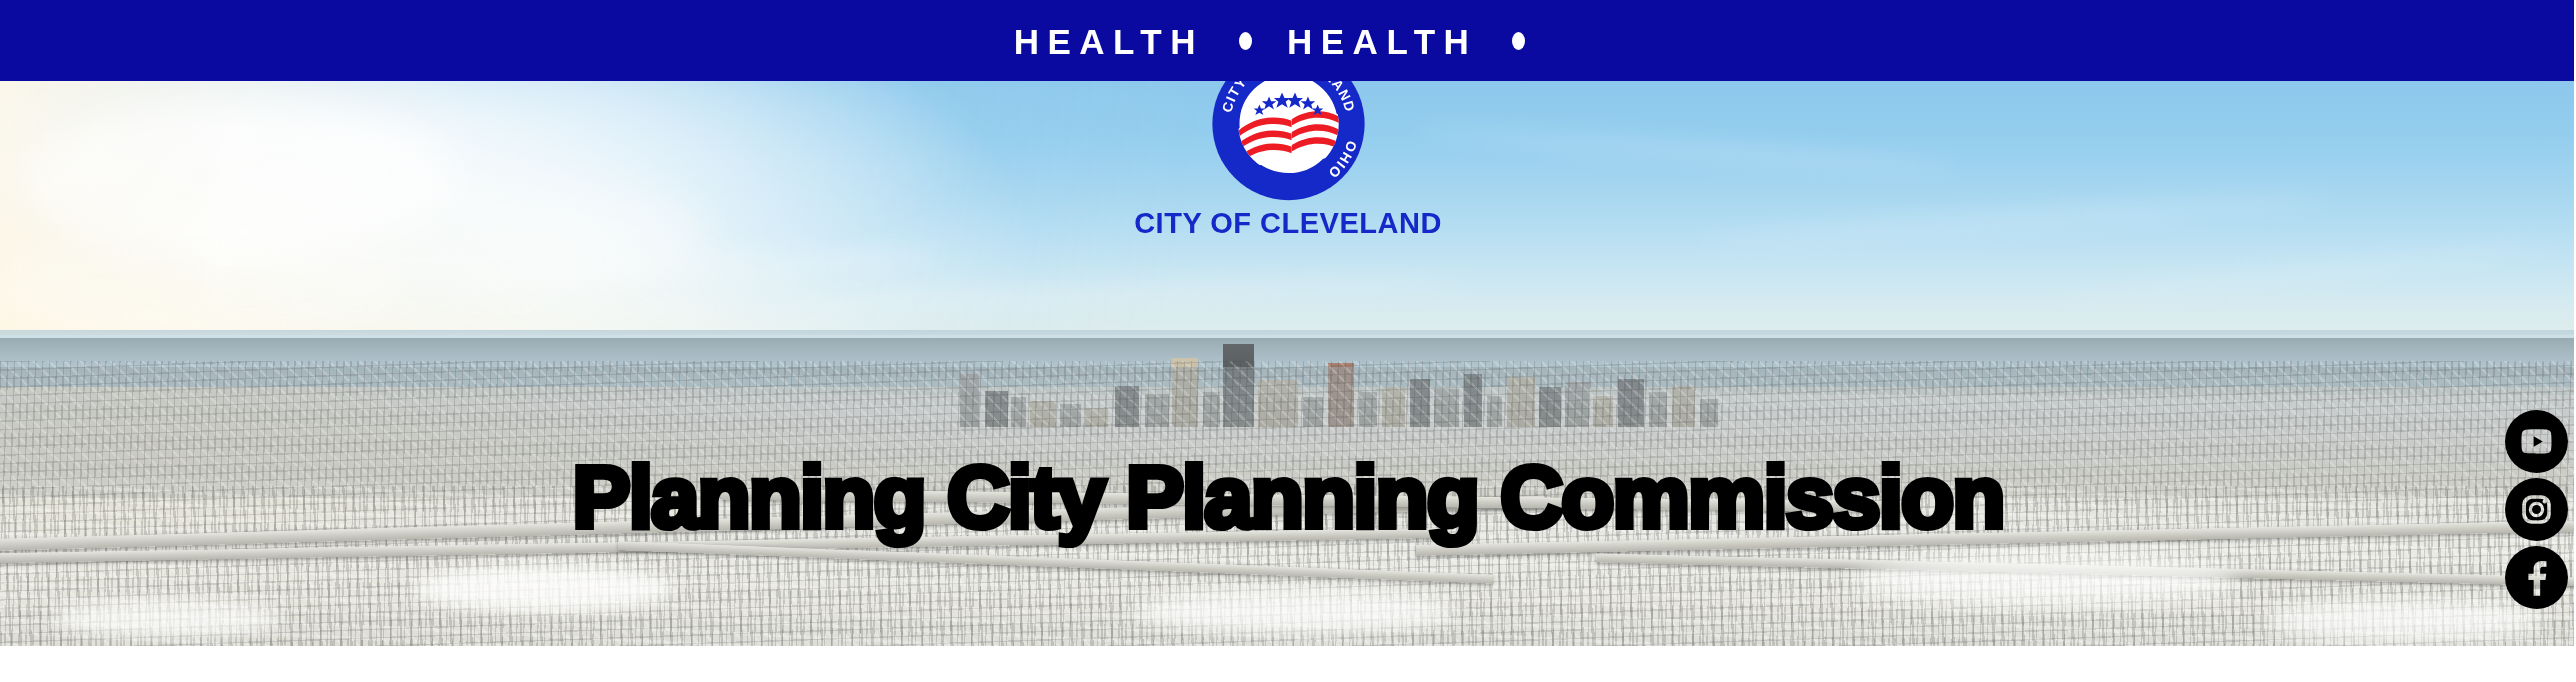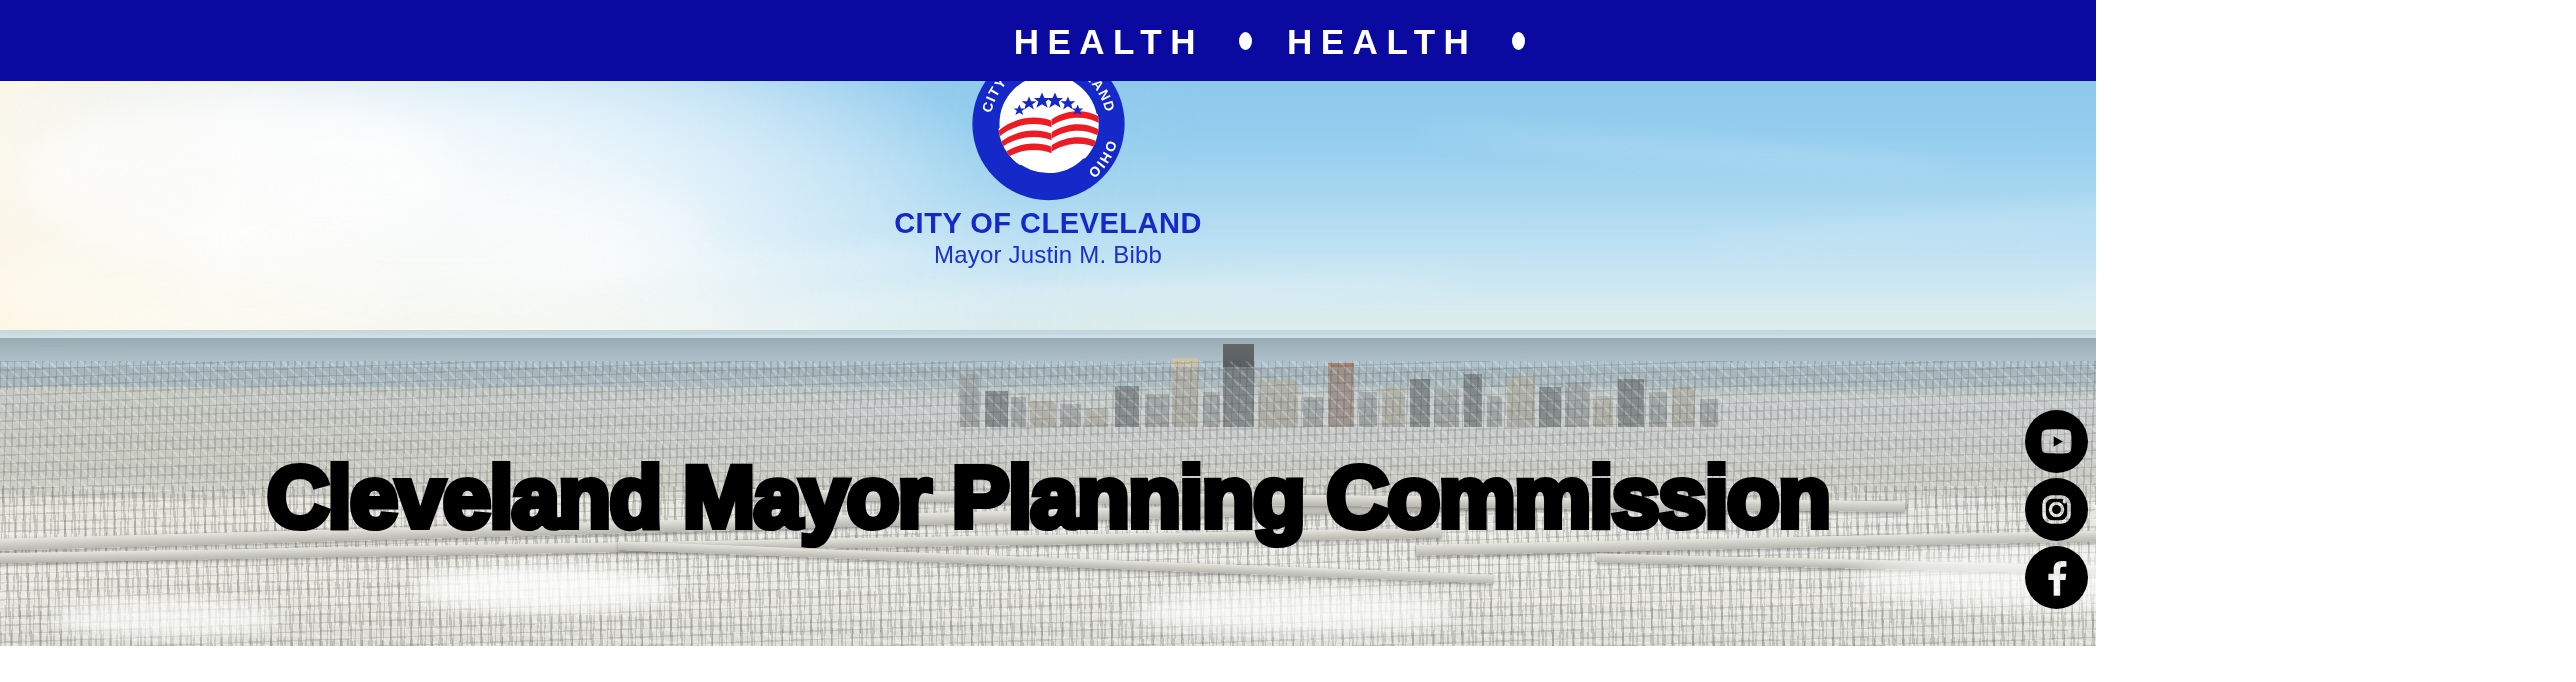--- a/index.html
+++ b/index.html
@@ -9,21 +9,21 @@
   }
   body {
     font-family: "Liberation Sans", sans-serif;
     width: 2576px;
     height: 682px;
     overflow: hidden;
   }
 
   #page {
     position: relative;
-    width: 2096px;
+    width: 2576px;
     height: 682px;
     background: #ffffff;
     overflow: hidden;
   }
 
   
   #tagline-banner {
     position: absolute;
     left: 0;
     top: 0;
@@ -470,24 +470,23 @@
 
       <text font-family="Liberation Sans, sans-serif" font-size="17" font-weight="700" fill="#ffffff" letter-spacing="1.4">
         <textPath href="#ringTop" startOffset="50%" text-anchor="middle">CITY OF CLEVELAND</textPath>
       </text>
       <text font-family="Liberation Sans, sans-serif" font-size="17" font-weight="700" fill="#ffffff" letter-spacing="1.4">
         <textPath href="#ringBot" startOffset="22%" text-anchor="start">OHIO</textPath>
       </text>
     </svg>
 
     <div id="wordmark-city">CITY OF CLEVELAND</div>
-    <div id="wordmark-mayor">Mayor Justin M. Bibb</div>
   </div>
 
-  <div id="hero-title">Cleveland Mayor Planning Commission</div>
+  <div id="hero-title">Planning City Planning Commission</div>
 
   <div id="social-rail">
 
     <svg class="social-icon" viewBox="0 0 64 64">
       <defs>
         <mask id="mYT">
           <rect x="0" y="0" width="64" height="64" fill="#fff"></rect>
           <path d="M46.2 23.3c-.35-1.32-1.38-2.36-2.7-2.72C41.12 20 32 20 32 20s-9.12 0-11.5.58c-1.32.36-2.35 1.4-2.7 2.72C17.2 25.7 17.2 32 17.2 32s0 6.3.6 8.7c.35 1.32 1.38 2.36 2.7 2.72C22.88 44 32 44 32 44s9.12 0 11.5-.58c1.32-.36 2.35-1.4 2.7-2.72.6-2.4.6-8.7.6-8.7s0-6.3-.6-8.7z" fill="#000"></path>
           <polygon points="29.2,26.8 29.2,37.2 38.2,32" fill="#fff"></polygon>
         </mask>

